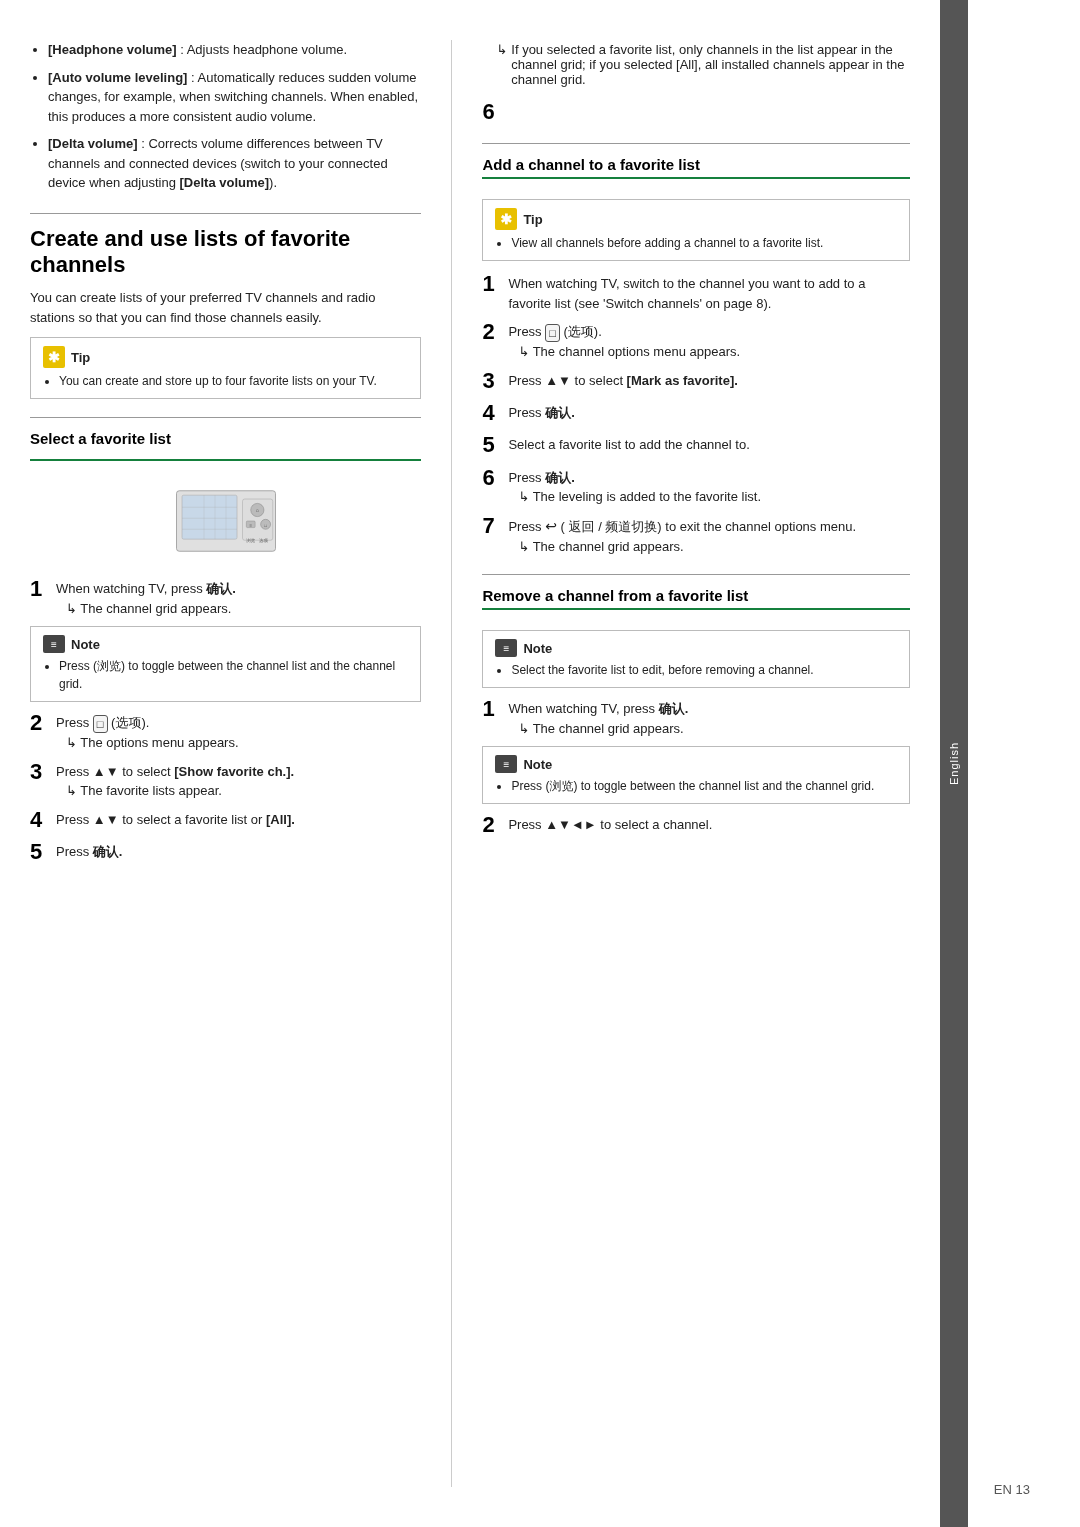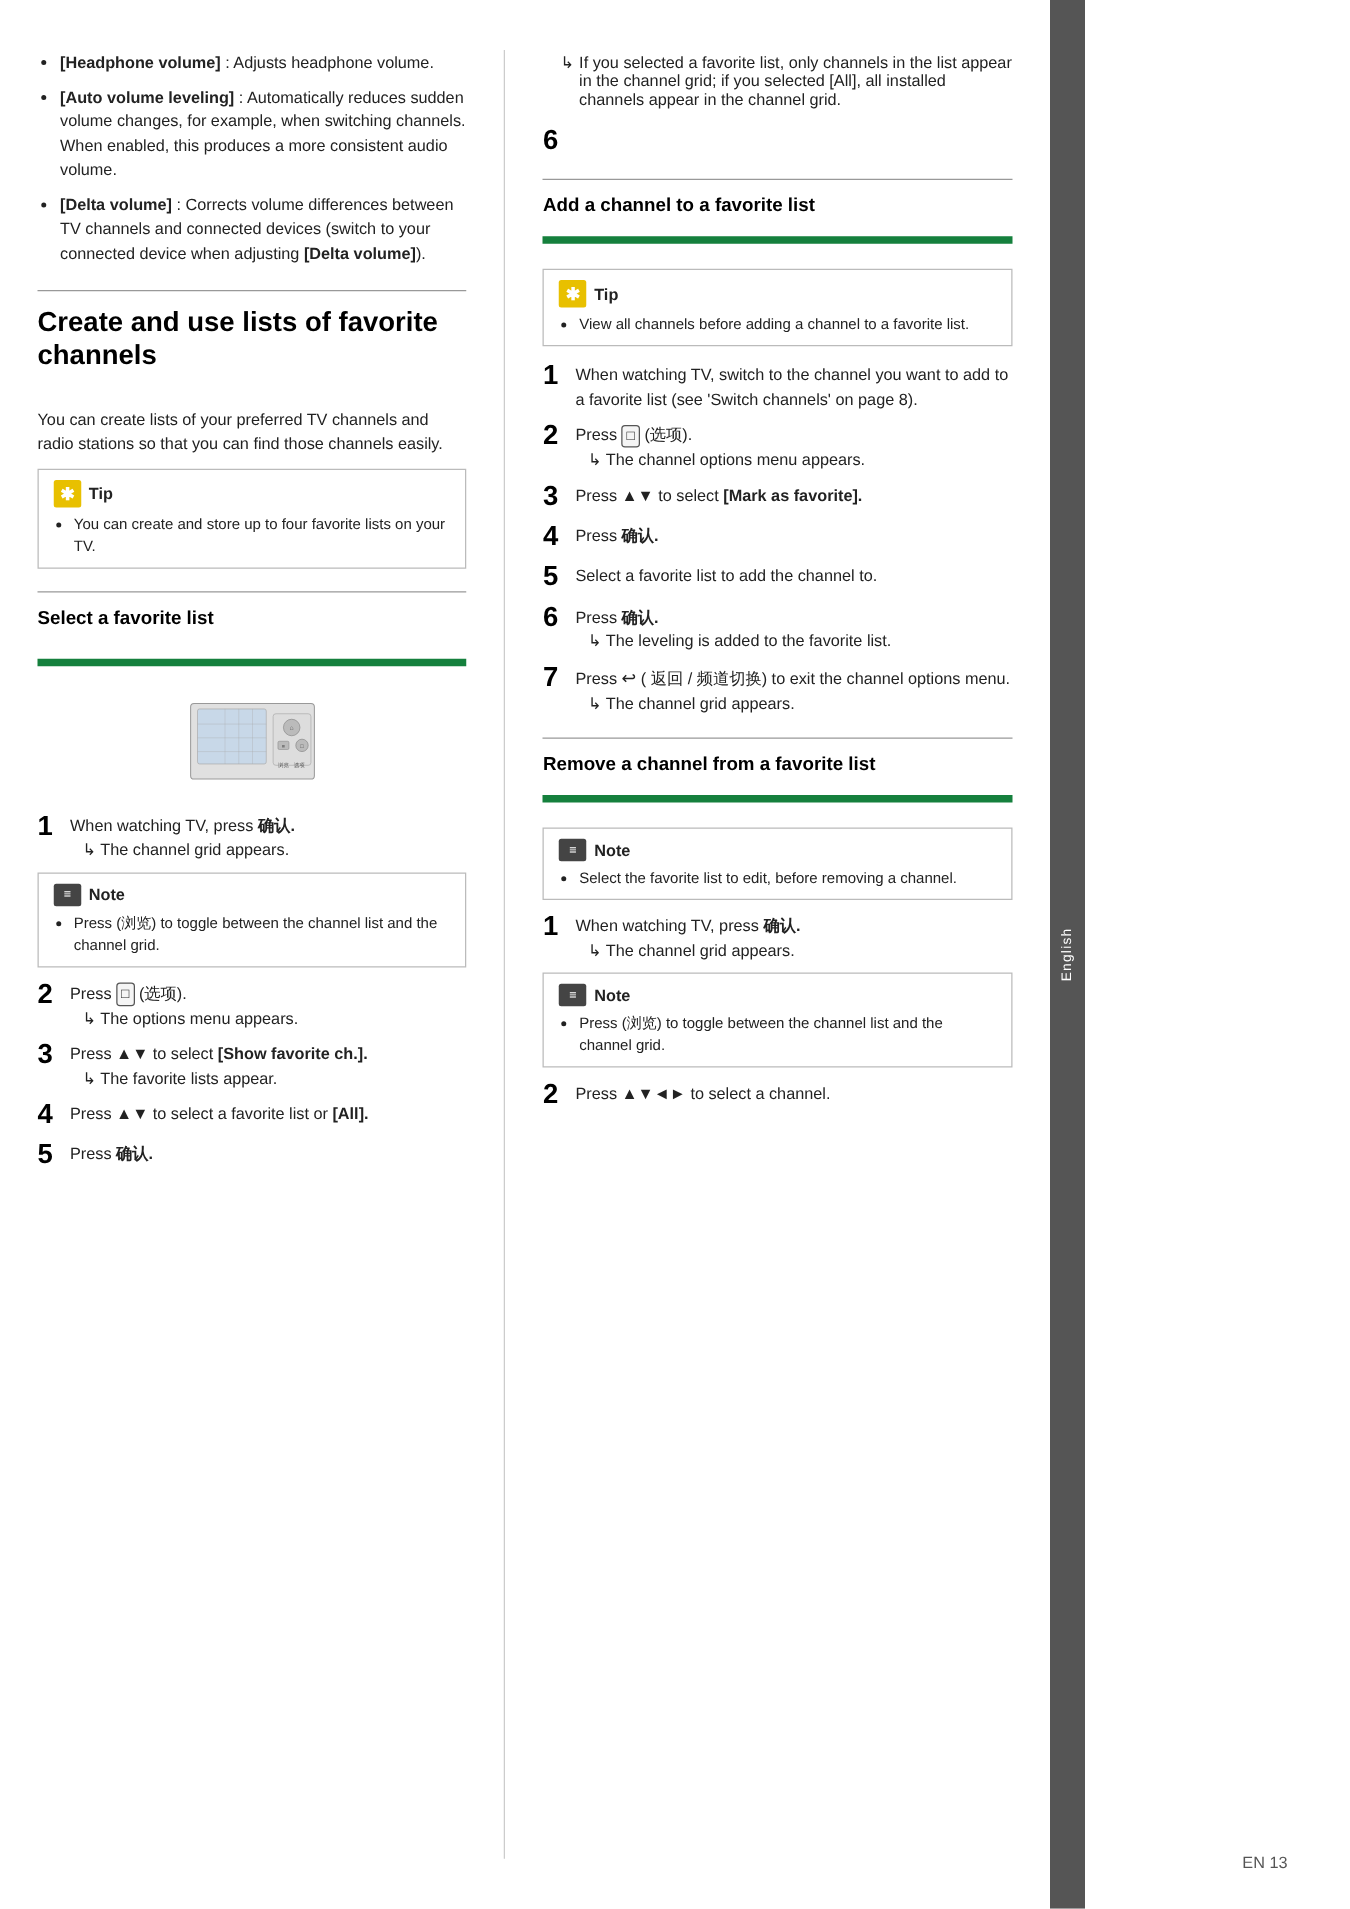--- a/index.html
+++ b/index.html
@@ -7,21 +7,21 @@
       font-family: Arial, sans-serif;
       font-size: 13px;
       color: #222;
       background: #fff;
       width: 1080px;
       min-height: 1527px;
       position: relative;
     }
     .page-container {
       display: flex;
-      width: 868px;
+      width: 968px;
       min-height: 1527px;
     }
     .sidebar-tab {
       width: 28px;
       background: #555;
       display: flex;
       align-items: center;
       justify-content: center;
       flex-shrink: 0;
     }
@@ -58,21 +58,21 @@
     }
     .section-divider {
       border: none;
       border-top: 1px solid #999;
       margin: 18px 0 12px 0;
     }
     .section-title {
       font-size: 22px;
       font-weight: bold;
       color: #000;
-      margin-bottom: 28px;
+      margin-bottom: 10px;
       line-height: 1.2;
     }
     .section-subtitle {
       font-size: 15px;
       font-weight: bold;
       color: #000;
       margin-bottom: 8px;
       border-bottom: 1px solid #aaa;
       padding-bottom: 4px;
     }
@@ -209,22 +209,22 @@
       margin-left: 0;
     }
     .sub-arrow-icon {
       margin-right: 4px;
       font-size: 13px;
     }
     .section-header-line {
       display: flex;
       align-items: center;
       margin-bottom: 20px;
-      border-bottom: 6px solid #15803d;
-      padding-bottom: 16px;
+      border-bottom: 2px solid #15803d;
+      padding-bottom: 4px;
     }
   </style>
 </head>
 <body>
 
 <div class="page-container">
 
   <div class="main-content">
 
     <div class="left-column">

